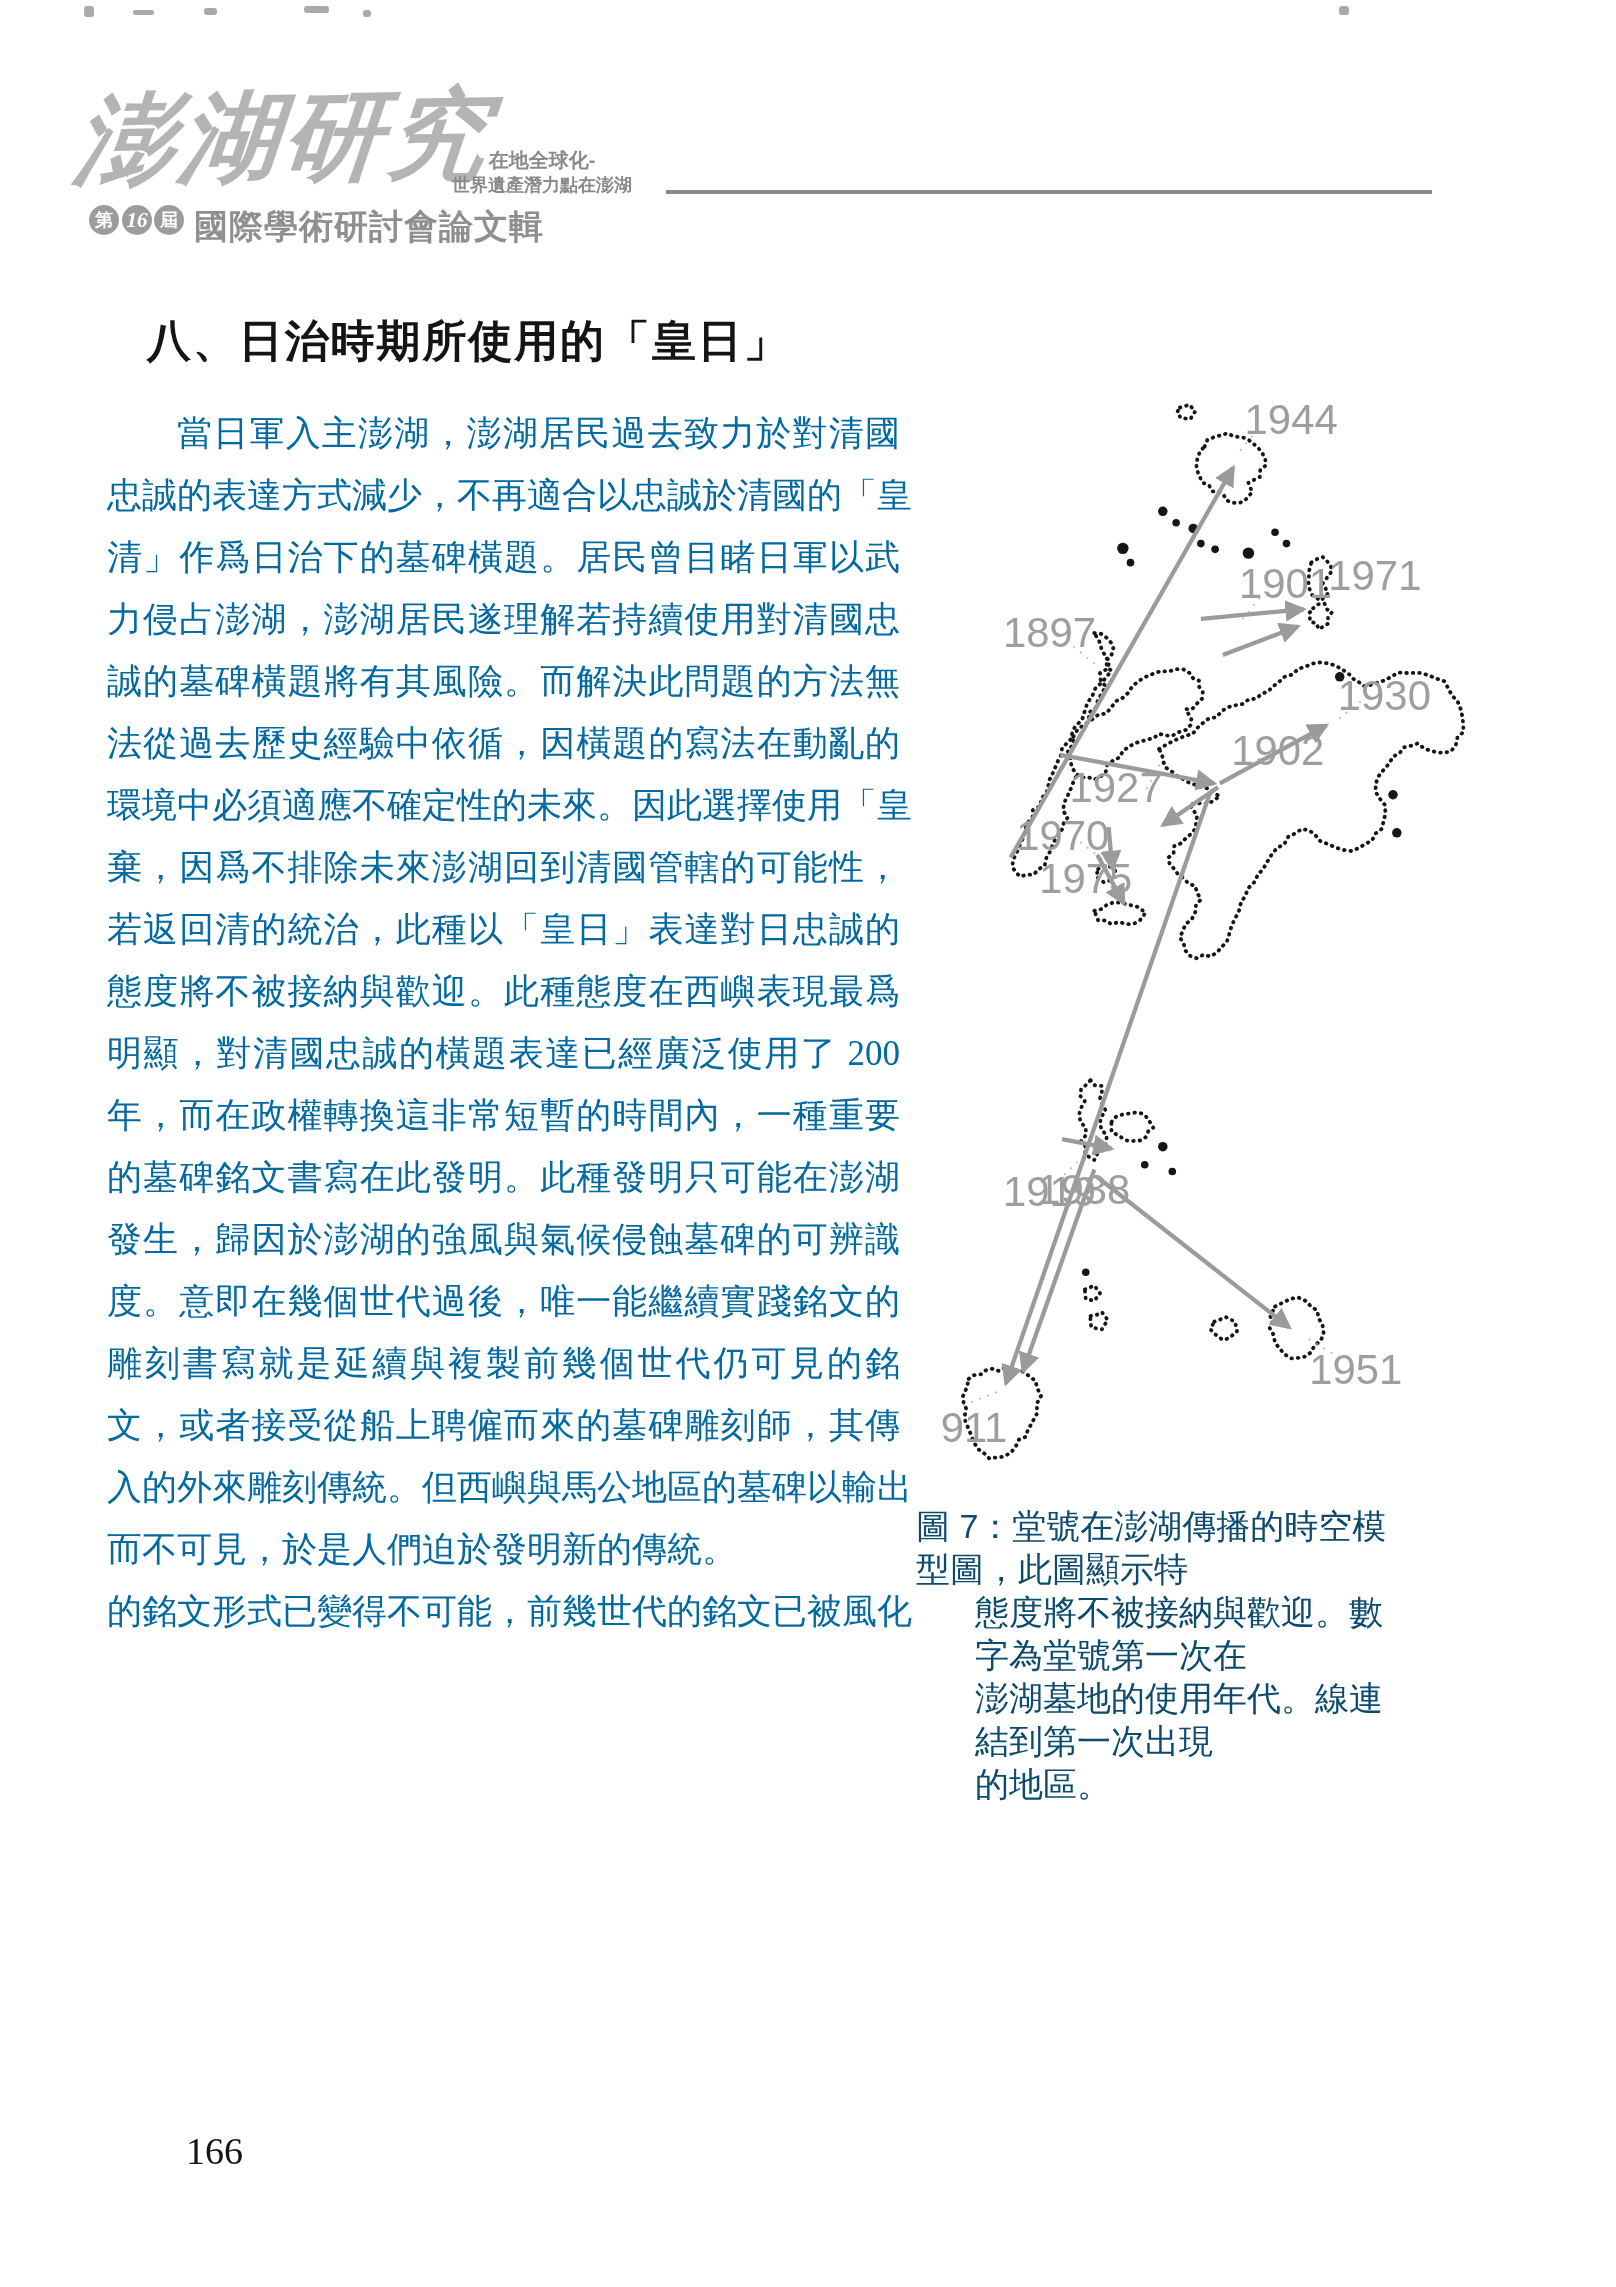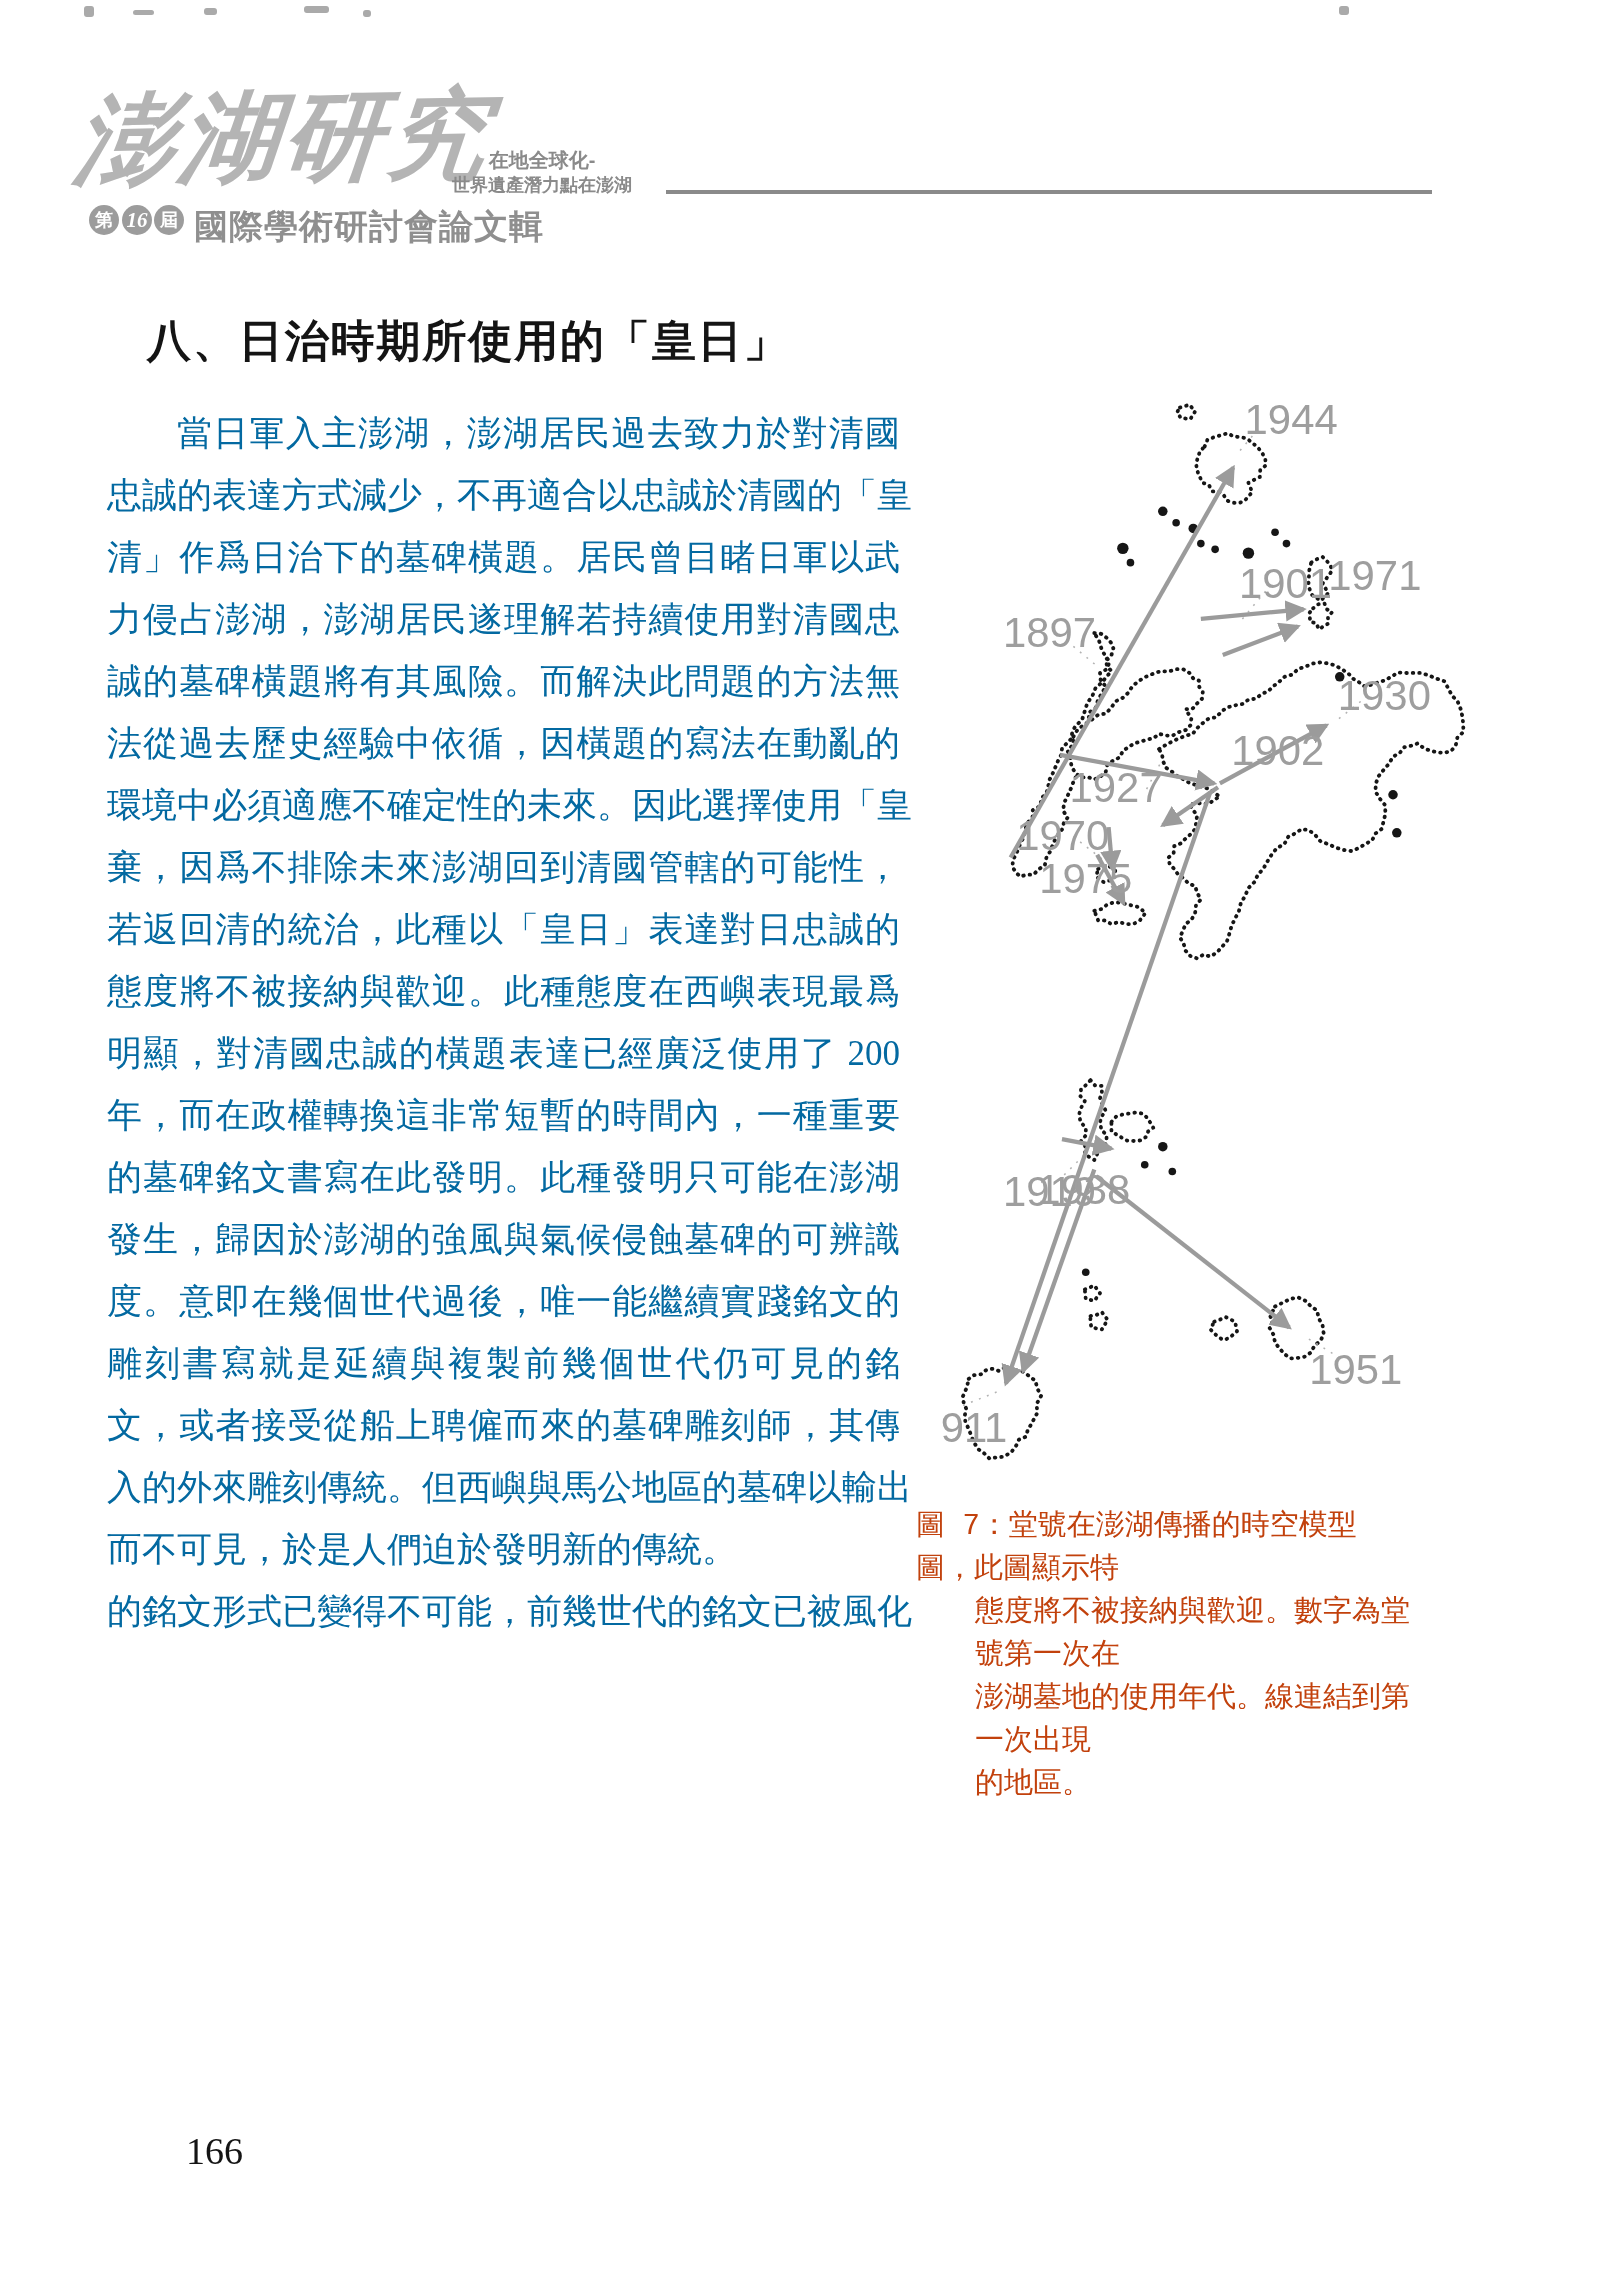--- a/index.html
+++ b/index.html
@@ -26,22 +26,22 @@
   .sec-heading{position:absolute;left:147px;top:312px;font-size:44px;font-weight:600;color:#141414;
         letter-spacing:1.9px;white-space:nowrap;}
   
   .bodytext{position:absolute;left:107px;top:403px;width:793px;font-size:35px;color:#0369a1;}
   .bline{height:62px;line-height:62px;text-align:justify;text-align-last:justify;white-space:nowrap;}
   .bline.first{text-indent:70px;}
   .bline.last{text-align-last:left;}
   
   .mapsvg{position:absolute;left:942px;top:380px;width:590px;height:1132px;}
   .mapsvg text{fill:#9e9e9e;font-size:44px;font-family:"Liberation Sans","DejaVu Sans",sans-serif;}
-  .caption{position:absolute;left:916px;top:1505px;width:498px;color:#c2410c;
-        font-family:Liberation Mono, monospace;font-size:29px;line-height:43px;}
+  .caption{position:absolute;left:916px;top:1505px;width:498px;color:#0c4a6e;
+        font-family:Liberation Sans, sans-serif;font-size:34px;line-height:43px;}
   .cap-rest{margin-left:59px;}
   
   .page-number{position:absolute;left:150px;top:2129px;font-size:38px;color:#141414;margin-left:36px;}
 </style>
 </head>
 <body>
 
 <div class="page">
 
   <div class="speck" style="left:84px;top:5.7px;width:9.5px;height:11.4px;"></div>

